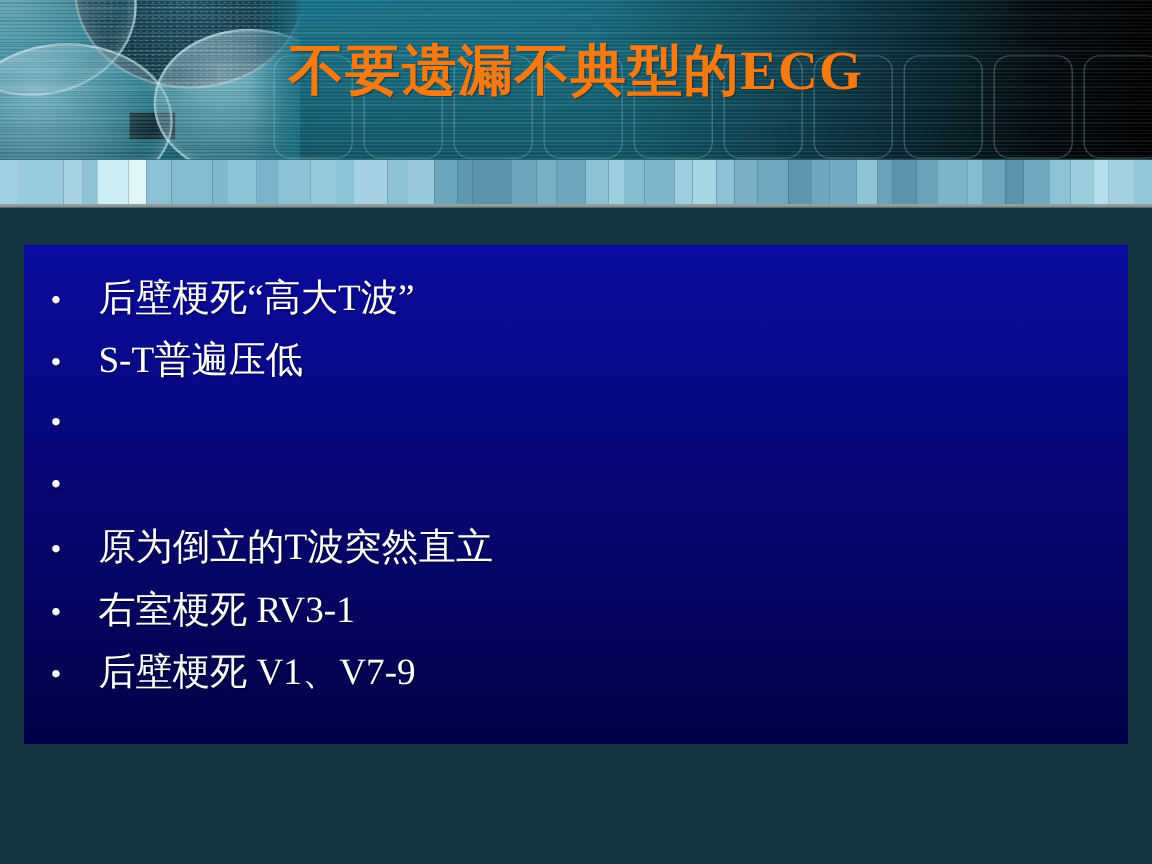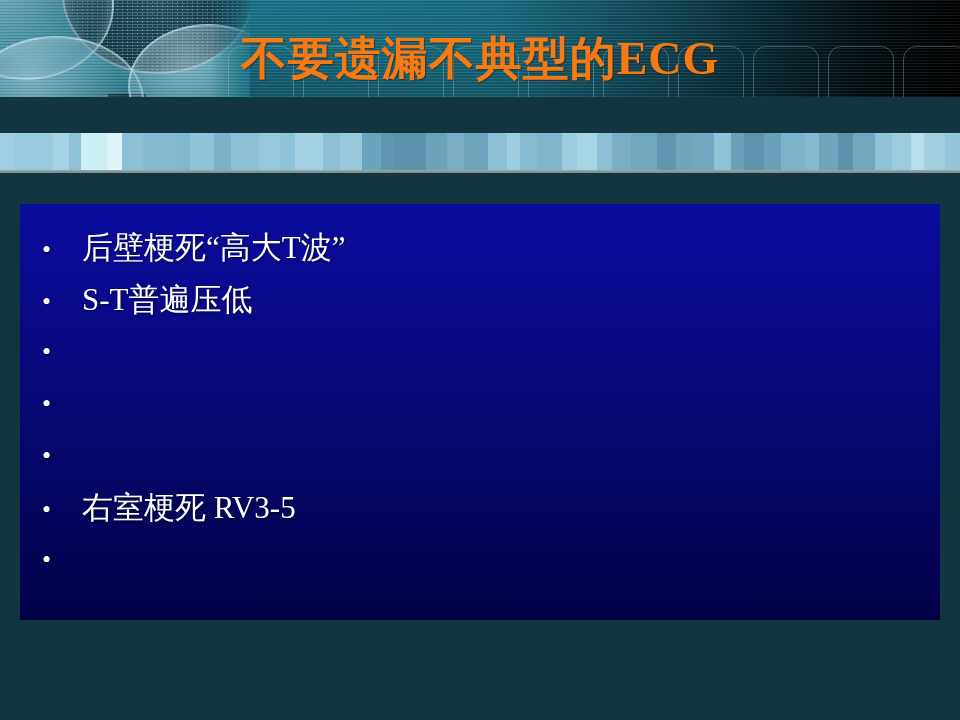--- a/index.html
+++ b/index.html
@@ -13,21 +13,21 @@
 
   #slide {
     position:relative;
     width:960px; height:720px;
     background:#123540;
   }
 
   
   #header-banner {
     position:absolute; left:0; top:0;
-    width:960px; height:97px;
+    width:960px; height:133px;
     overflow:hidden;
     background:#14532d;
   }
 
   
   .banner-wash {
     position:absolute; inset:0;
     background:
       linear-gradient(to right,
         rgba(20,90,110,0.0)   0%,
@@ -274,24 +274,26 @@
           <span class="txt">S-T普遍压低</span>
         </li>
         <li>
           <span class="marker">•</span>
         </li>
         <li>
           <span class="marker">•</span>
         </li>
         <li>
           <span class="marker">•</span>
-        </li>
-        <li>
-          <span class="marker">•</span>
-          <span class="txt">右室梗死  RV3-5</span>
-        </li>
-        <li>
-          <span class="marker">•</span>
+          <span class="txt">原为倒立的T波突然直立</span>
+        </li>
+        <li>
+          <span class="marker">•</span>
+          <span class="txt">右室梗死  RV3-1</span>
+        </li>
+        <li>
+          <span class="marker">•</span>
+          <span class="txt">后壁梗死  V1、V7-9</span>
         </li>
       </ul>
   </div>
 
 </div>
 
 </body></html>

